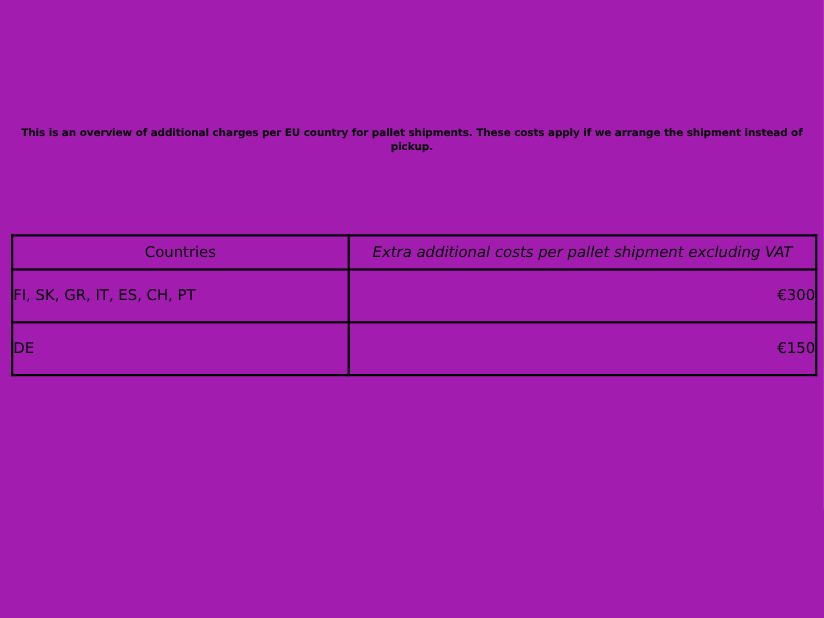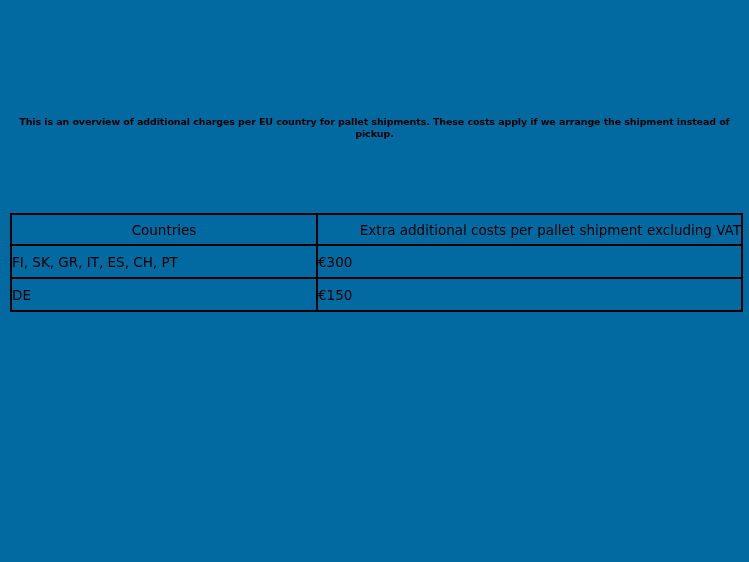--- a/index.html
+++ b/index.html
@@ -11,21 +11,21 @@
     width: 749px;
     height: 562px;
     position: relative;
     overflow: hidden;
     font-family: "DejaVu Sans", sans-serif;
     color: #000000;
   }
   .page {
     position: absolute;
     inset: 0;
-    background: #0369a1;
+    background: #a21caf;
   }
   .intro {
     position: absolute;
     top: 106px;
     left: 0;
     right: 0;
     text-align: center;
     font-size: 9.5px;
     font-weight: bold;
     letter-spacing: -0.1px;
@@ -47,34 +47,35 @@
   table.charges th,
   table.charges td {
     border: 2px solid #000000;
     padding: 0;
     vertical-align: middle;
     font-weight: normal;
     white-space: nowrap;
     overflow: hidden;
   }
   table.charges thead tr { height: 31px; }
-  table.charges tbody tr { height: 33px; }
+  table.charges tbody tr { height: 48px; }
   th.countries-header {
     text-align: center;
   }
   th.cost-header {
-    text-align: right;
+    text-align: center;
     padding-left: 8px;
+    font-style: italic;
   }
   td.countries-cell {
     text-align: left;
     padding-left: 30px;
   }
   td.cost-cell {
-    text-align: left;
+    text-align: right;
     padding-left: 41px;
   }
 </style>
 </head>
 <body>
 
 <div class="page">
 
   <p class="intro">This is an overview of additional charges per EU country for pallet shipments. These costs apply if we arrange the shipment instead of pickup.</p>
 

